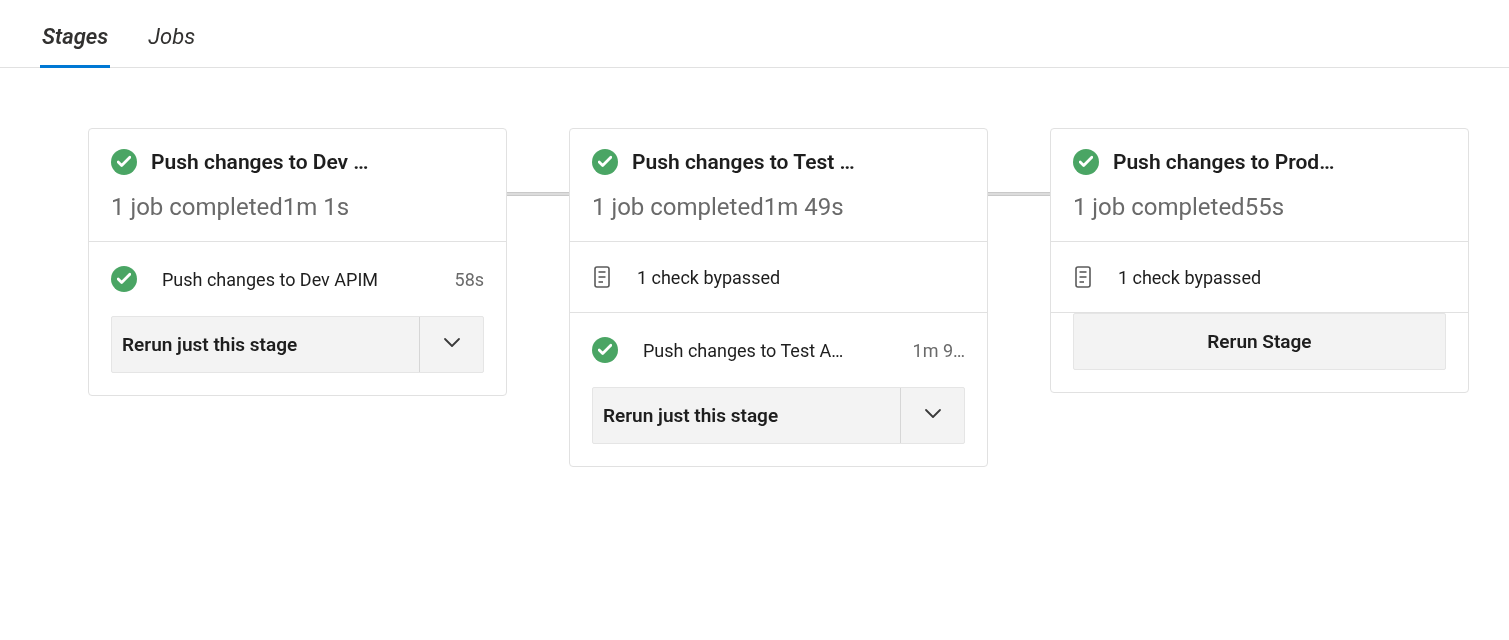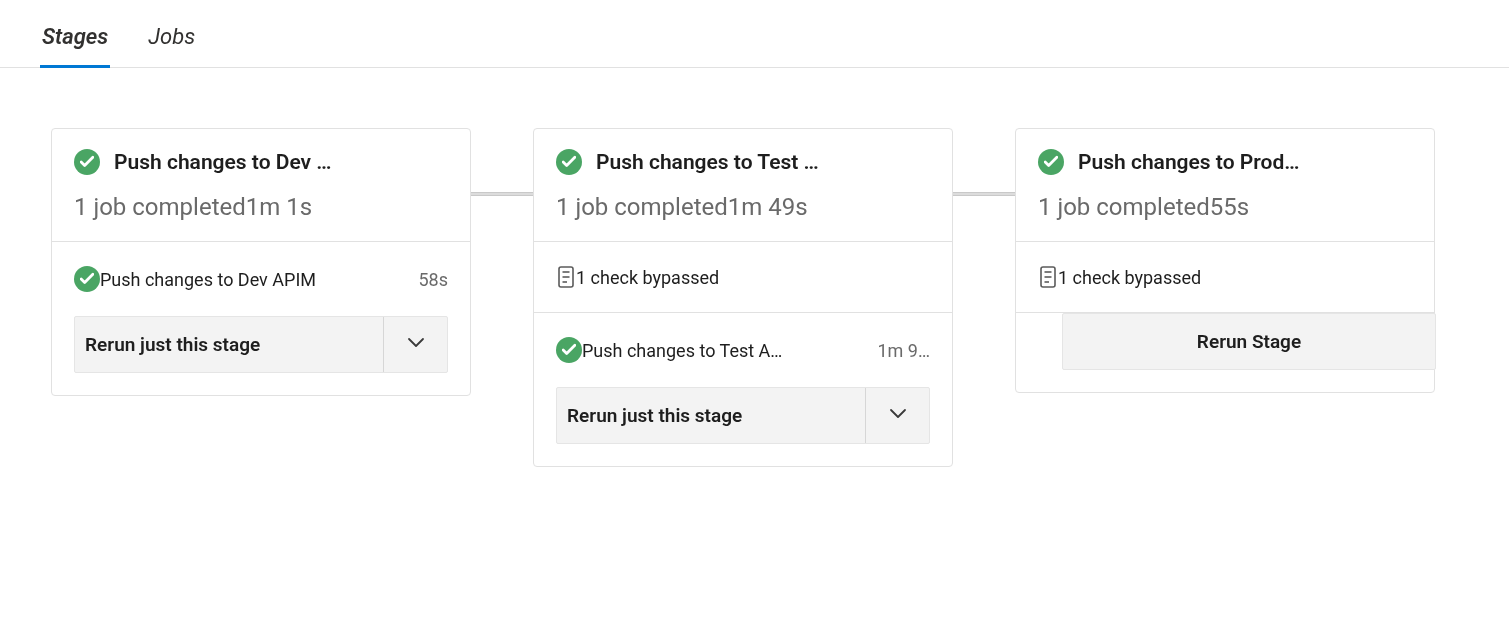--- a/index.html
+++ b/index.html
@@ -37,21 +37,21 @@
   .tab.active{font-weight:600;}
   .tab.active::after{
     content:"";
     position:absolute;
     left:0;right:0;bottom:-1px;
     height:3px;background:var(--accent);
   }
 
   .canvas{
     position:relative;
-    padding:60px 40px 40px 51px;
+    padding:60px 40px 40px 88px;
     min-height:500px;
   }
   .row{
     display:flex;
     align-items:flex-start;
   }
   .card{
     width:420px;
     border:1px solid var(--border);
     border-radius:4px;
@@ -89,21 +89,21 @@
     color:var(--muted);
     font-size:24px;
   }
   .section{
     border-top:1px solid var(--border);
   }
   .line{
     padding:24px 22px;
     display:flex;
     align-items:center;
-    gap:0;
+    gap:25px;
     font-size:18px;
   }
   .line .label{
     flex:1;
     white-space:nowrap;overflow:hidden;text-overflow:ellipsis;
   }
   .line .dur{color:var(--muted);white-space:nowrap;}
   .gateicon{
     width:20px;height:22px;flex-shrink:0;color:#5b5b5b;
     display:inline-flex;align-items:center;justify-content:center;
@@ -139,21 +139,20 @@
   .btn-single{
     width:100%;
     background:var(--faint);
     border:1px solid #e5e5e5;
     border-radius:2px;
     text-align:center;
     padding:16px 10px;
     font-size:19px;
     font-weight:600;
     cursor:pointer;
-    margin-left:24px;
   }
 </style>
 </head>
 <body>
 
 <svg width="0" height="0" style="position:absolute">
   <defs>
     <g id="tick">
         <path d="M1 5 L4 8 L11 1" stroke="#fff" stroke-width="2.4" fill="none" stroke-linecap="round" stroke-linejoin="round"></path>
       </g>

